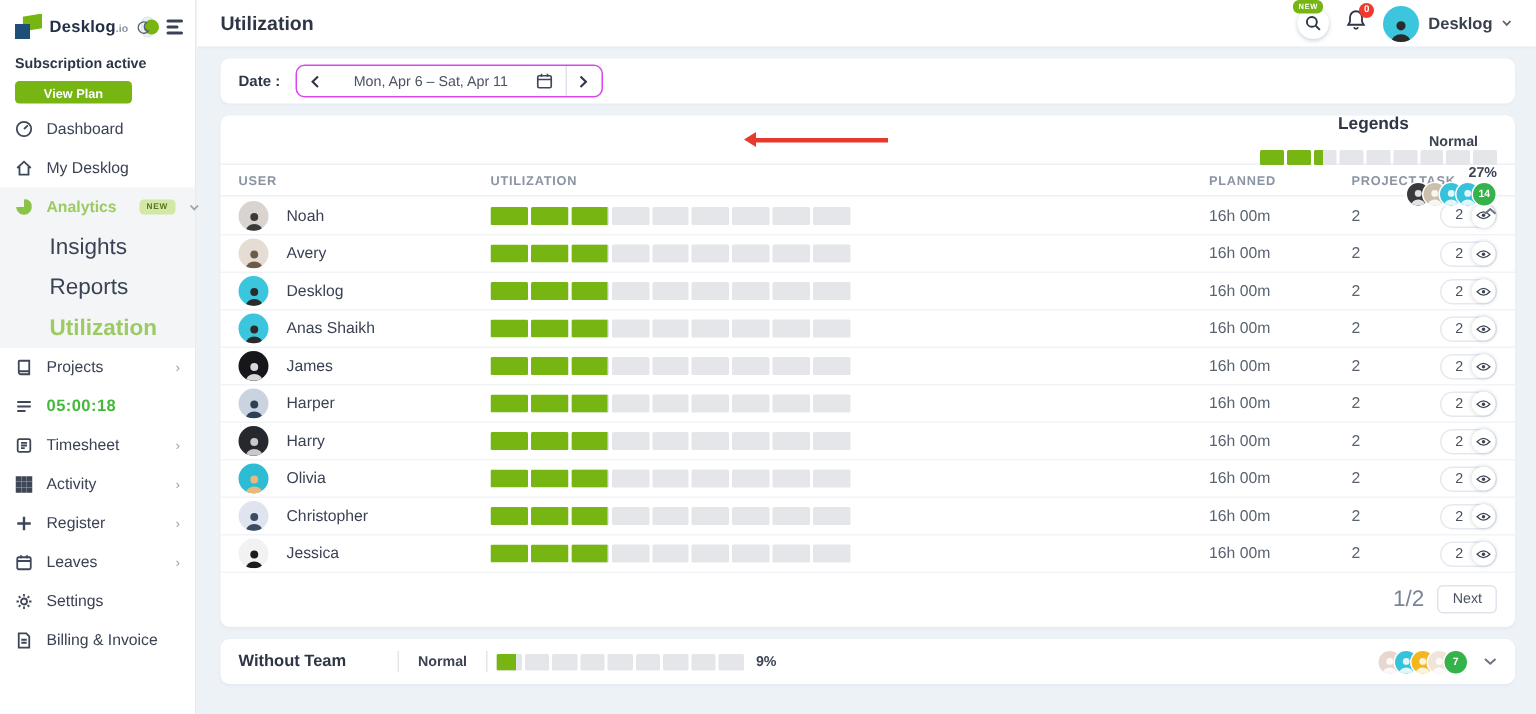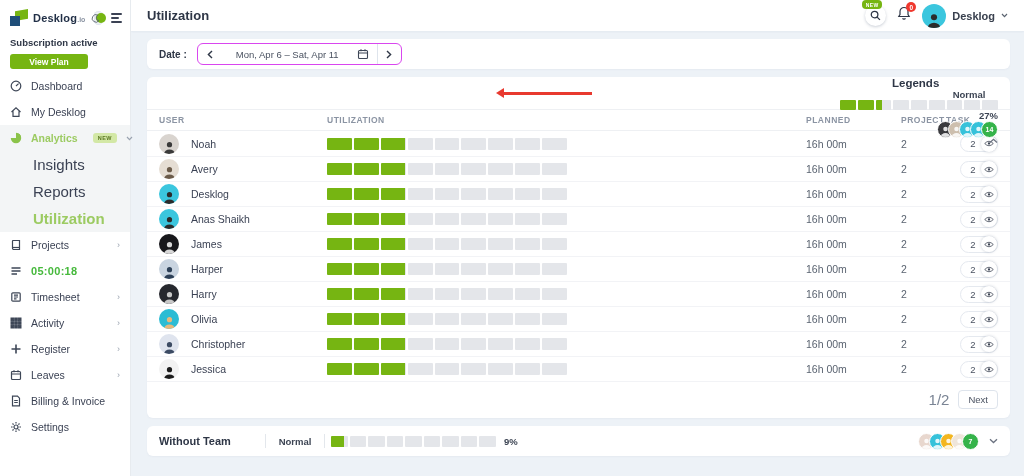--- a/index.html
+++ b/index.html
@@ -217,34 +217,34 @@
               <rect x="1.5" y="2.5" width="9" height="8" rx="1"></rect>
               <path d="M1.5 5 H10.5 M4 1.2 V3.2 M8 1.2 V3.2"></path>
             </svg>
           </span>
         <span>Leaves</span>
         <span class="chev-r">›</span>
       </div>
       <div class="nav-item">
         <span class="icon">
             <svg width="12" height="12" viewBox="0 0 12 12" fill="none" stroke-width="1.2">
+              <circle cx="6" cy="6" r="2"></circle>
+              <path d="M6 1 V2.6 M6 9.4 V11 M1 6 H2.6 M9.4 6 H11 M2.5 2.5 L3.6 3.6 M8.4 8.4 L9.5 9.5 M9.5 2.5 L8.4 3.6 M3.6 8.4 L2.5 9.5"></path>
+            </svg>
+          </span>
+        <span>Settings</span>
+      </div>
+      <div class="nav-item">
+        <span class="icon">
+            <svg width="12" height="12" viewBox="0 0 12 12" fill="none" stroke-width="1.2">
               <path d="M2.5 1.2 H7.5 L9.5 3.2 V10.8 H2.5 Z"></path>
               <path d="M4.2 5.5 H7.8 M4.2 7.5 H7.8"></path>
             </svg>
           </span>
         <span>Billing &amp; Invoice</span>
-      </div>
-      <div class="nav-item">
-        <span class="icon">
-            <svg width="12" height="12" viewBox="0 0 12 12" fill="none" stroke-width="1.2">
-              <circle cx="6" cy="6" r="2"></circle>
-              <path d="M6 1 V2.6 M6 9.4 V11 M1 6 H2.6 M9.4 6 H11 M2.5 2.5 L3.6 3.6 M8.4 8.4 L9.5 9.5 M9.5 2.5 L8.4 3.6 M3.6 8.4 L2.5 9.5"></path>
-            </svg>
-          </span>
-        <span>Settings</span>
       </div>
     </div>
   </div>
 
   <div class="main">
     <div class="topbar">
       <div class="page-title">Utilization</div>
       <div class="top-right">
         <div class="icon-circ">
           <span class="new-float">NEW</span>

